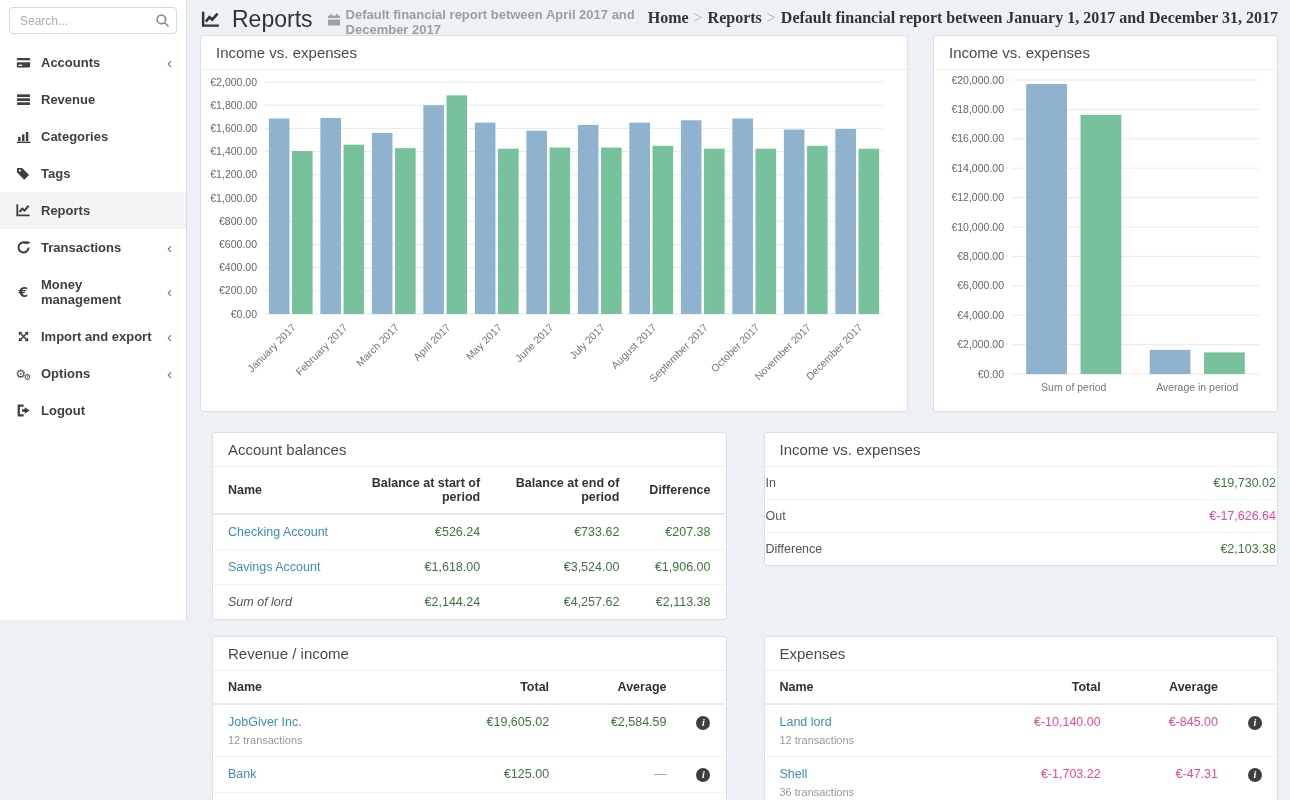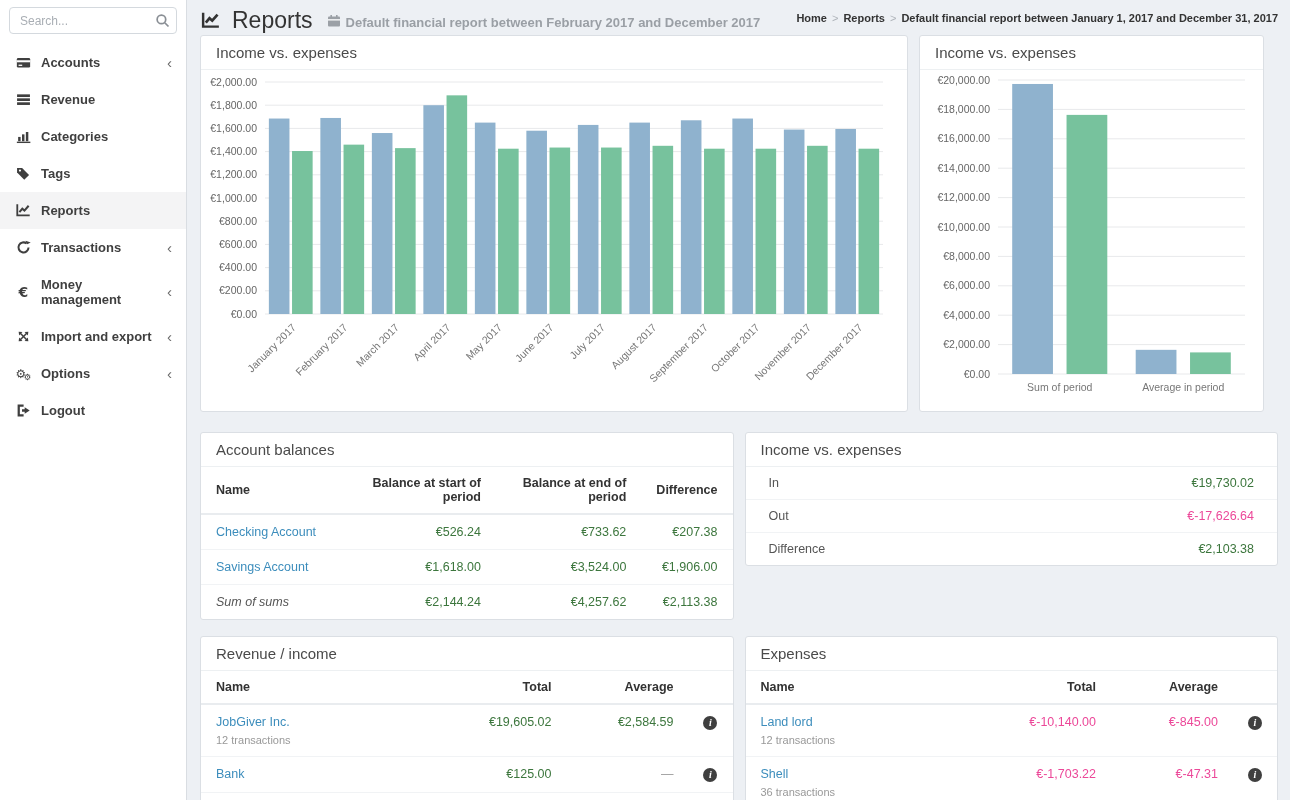--- a/index.html
+++ b/index.html
@@ -5,21 +5,21 @@
   * { box-sizing: border-box; }
   html,body { margin:0; padding:0; }
   body {
     width:1290px; height:800px; overflow:hidden;
     background:#edf0f4;
     font-family:"Liberation Sans", sans-serif;
     color:#444;
   }
   
   .sidebar {
-    position:fixed; left:0; top:0; width:187px; height:800px;
+    position:fixed; left:0; top:0; width:187px; height:620px;
     background:#fff; border-right:1px solid #d9dde2; z-index:5;
   }
   .search-wrap { position:relative; margin:7px 9px 10px 9px; }
   .search-input {
     width:100%; height:27px; border:1px solid #d4d9de; border-radius:4px;
     padding:0 28px 0 10px; font-size:12px; color:#555; outline:none;
     font-family:"Liberation Sans", sans-serif; background:#fff;
   }
   .search-input::placeholder { color:#a9aeb4; }
   .search-btn { position:absolute; right:7px; top:6px; width:15px; height:15px; cursor:pointer; background:none; border:none; padding:0; }
@@ -34,36 +34,36 @@
   .nav-icon svg { width:15px; height:15px; }
   .nav-chevron { margin-left:auto; color:#6b6b6b; font-size:15px; line-height:10px; font-weight:normal; }
   
   .main { margin-left:188px; width:1102px; }
   .content-header { display:flex; justify-content:space-between; align-items:center; padding:5px 12px 5px 12px; height:35px; }
   .page-title { display:flex; align-items:baseline; gap:10px; margin:0; }
   .title-icon svg { width:22px; height:19px; position:relative; top:2px; }
   .title-text { font-size:23px; font-weight:400; color:#333; }
   .subtitle { font-size:13px; color:#9a9fa5; display:inline-flex; align-items:center; gap:5px; margin-left:4px; }
   .subtitle svg { width:14px; height:14px; }
-  .breadcrumb { font-size:11px; font-weight:bold; color:#333; white-space:nowrap; }
+  .breadcrumb { font-size:16px; font-weight:bold; color:#333; white-space:nowrap;font-family:Liberation Serif, serif; }
   .breadcrumb .sep { color:#aeb3b9; padding:0 5px; font-weight:normal; }
   .breadcrumb a { color:#333; text-decoration:none; }
   .crumb-current { color:#333; }
   
-  .row { display:flex; gap:11px; padding:0 12px; align-items:flex-start; }
+  .row { display:flex; gap:25px; padding:0 12px; align-items:flex-start; }
   .row1 { margin-top:0; }
   .row2 { margin-top:20px; }
   .row3 { margin-top:16px; }
   .panel { background:#fff; border:1px solid #dbdfe4; border-radius:3px; width:100%; }
   .panel-hd { padding:8px 15px; font-size:15px; font-weight:400; color:#4a4a4a; border-bottom:1px solid #edf0f2; }
   .panel-chart-left  { width:708px; flex:0 0 708px; height:377px; }
   .panel-chart-right { width:345px; flex:0 0 345px; height:377px; }
   .chart-body { padding:4px 8px 0 4px; }
   .chart-body svg { display:block; }
-  .half { flex:1 1 0; }
+  .half { flex:1 1 0;margin-left:12px; }
   
   table { width:100%; border-collapse:collapse; }
   th { padding:9px 15px; font-size:12.5px; color:#333; border-bottom:2px solid #e9ecef; text-align:left; }
   th.num { text-align:right; }
   td { padding:10px 15px; font-size:12.5px; vertical-align:top; border-top:1px solid #f1f3f5; }
   tbody tr:first-child td { border-top:none; }
   td.num { text-align:right; white-space:nowrap; }
   a.cell-link { color:#3c8dbc; text-decoration:none; }
   .pos { color:#3c763d; }
   .neg { color:#ec4899; }
@@ -71,21 +71,21 @@
   .italic { font-style:italic; color:#555; }
   .sub-label { display:block; font-size:11px; color:#999; margin-top:5px; font-weight:normal; }
   .info-icon {
     display:inline-block; width:14px; height:14px; border-radius:50%;
     background:#3f3f3f; color:#fff; font-size:10px; font-weight:bold;
     text-align:center; line-height:14px; font-style:italic;
     font-family:"Liberation Serif", serif; cursor:pointer;
   }
   td.info-cell { width:40px; }
   
-  .kv-row { display:flex; justify-content:space-between; padding:9px 23px; font-size:12.5px; color:#555; border-top:1px solid #f1f3f5; }
+  .kv-row { display:flex; justify-content:space-between; padding:9px 1px; font-size:12.5px; color:#555; border-top:1px solid #f1f3f5; }
   .kv-row:first-child { border-top:none; }
   .kv-value { font-weight:normal; white-space:nowrap; }
 </style>
 </head>
 <body>
 
 <nav class="sidebar">
   <div class="search-wrap">
     <input class="search-input" type="text" placeholder="Search..." style="">
     <button class="search-btn">
@@ -216,21 +216,21 @@
       <span class="title-text">Reports</span>
       <span class="subtitle">
         <span>
           <svg viewBox="0 0 14 14">
               <rect x="1" y="2.6" width="12" height="10" rx="1" fill="#9ba0a6"></rect>
               <rect x="1" y="5.2" width="12" height="1.3" fill="#fff"></rect>
               <rect x="3.4" y="1" width="1.6" height="2.6" fill="#9ba0a6"></rect>
               <rect x="9" y="1" width="1.6" height="2.6" fill="#9ba0a6"></rect>
             </svg>
         </span>
-        <span>Default financial report between February 2017 and December 2017</span>
+        <span>Default financial report between April 2017 and December 2017</span>
       </span>
     </h1>
     <div class="breadcrumb" id="breadcrumb"><a href="#" class="crumb-link">Home</a><span class="sep">&gt;</span><a href="#" class="crumb-link">Reports</a><span class="sep">&gt;</span><span class="crumb-current">Default financial report between January 1, 2017 and December 31, 2017</span></div>
   </div>
 
   <div class="row row1">
     <div class="panel panel-chart-left">
       <div class="panel-hd">Income vs. expenses</div>
       <div class="chart-body">
         <svg id="chart-months" width="692" height="328">
@@ -351,21 +351,21 @@
               <td class="num pos">€733.62</td>
               <td class="num pos">€207.38</td>
             </tr>
             <tr>
               <td><a href="#" class="cell-link">Savings Account</a></td>
               <td class="num pos">€1,618.00</td>
               <td class="num pos">€3,524.00</td>
               <td class="num pos">€1,906.00</td>
             </tr>
             <tr>
-              <td><span class="italic">Sum of sums</span></td>
+              <td><span class="italic">Sum of lord</span></td>
               <td class="num pos">€2,144.24</td>
               <td class="num pos">€4,257.62</td>
               <td class="num pos">€2,113.38</td>
             </tr>
           </tbody>
       </table>
     </div>
     <div class="panel half">
       <div class="panel-hd">Income vs. expenses</div>
       <div id="inout-body">

